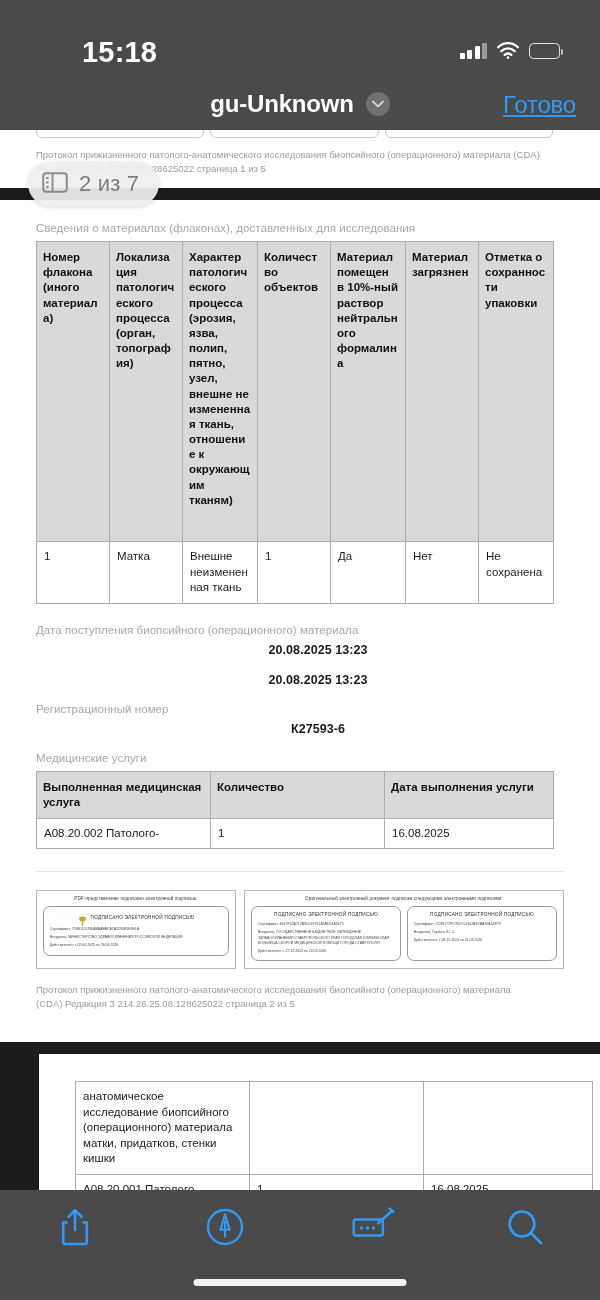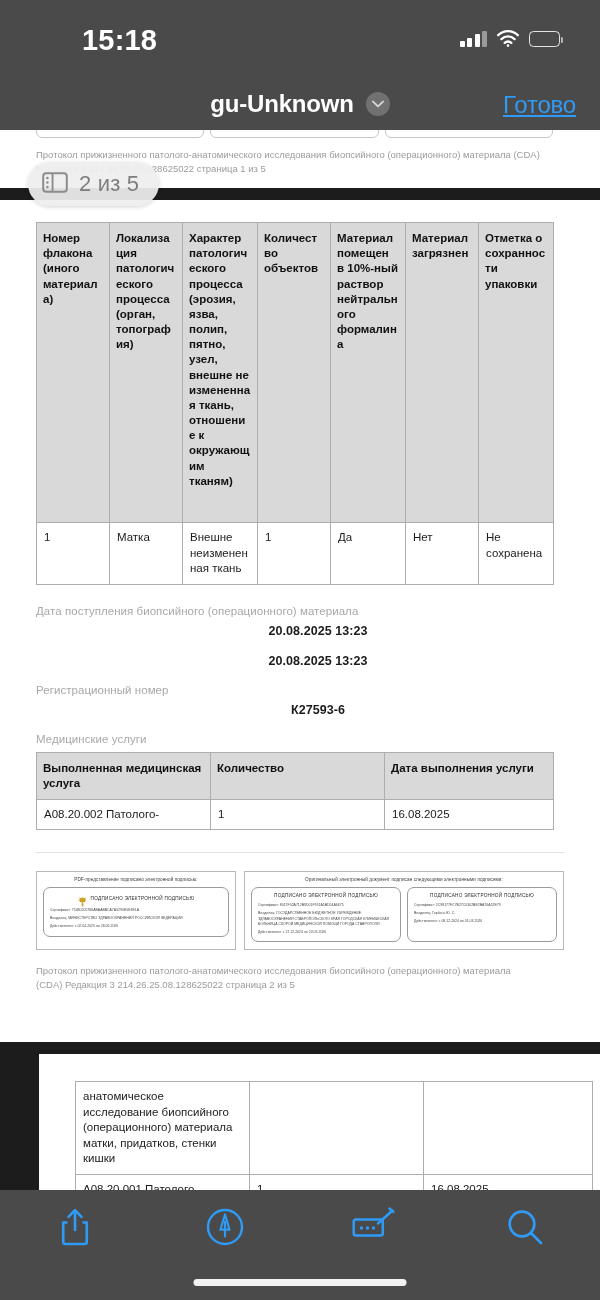--- a/index.html
+++ b/index.html
@@ -17,21 +17,21 @@
     position: relative;
     width: 600px;
     height: 1300px;
     background: #4a4a4a;
     overflow: hidden;
   }
 
   
   .status-bar {
     position: absolute;
-    top: 0; left: 0;
+    top: 12px; left: 0;
     width: 600px; height: 78px;
     background: #4a4a4a;
   }
   .status-time {
     position: absolute;
     left: 82px; top: 24px;
     font-size: 29px;
     font-weight: 600;
     color: #ffffff;
     letter-spacing: 0.2px;
@@ -376,20 +376,21 @@
           <div></div>
           <div></div>
       </div>
       <div class="prev-footer">Протокол прижизненного патолого-анатомического исследования биопсийного (операционного) материала (CDA) Редакция 3 214.26.25.08.128625022 страница 1 из 5</div>
     </div>
 
     <div class="page-gap"></div>
 
     <div class="pdf-page page-2">
 
+      <div class="field-label">Сведения о материалах (флаконах), доставленных для исследования</div>
 
       <table class="doc-table vials-table">
         <thead>
           <tr>
             <th style="width:73px">Номер флакона (иного материала)</th>
             <th style="width:73px">Локализация патологического процесса (орган, топография)</th>
             <th style="width:75px">Характер патологического процесса (эрозия, язва, полип, пятно, узел, внешне не измененная ткань, отношение к окружающим тканям)</th>
             <th style="width:73px">Количество объектов</th>
             <th style="width:75px">Материал помещен в 10%-ный раствор нейтрального формалина</th>
             <th style="width:73px">Материал загрязнен</th>
@@ -512,21 +513,21 @@
   <div class="page-badge">
     <span>
       <svg width="26" height="21" viewBox="0 0 26 21" fill="none">
         <rect x="1.2" y="1.2" width="23.6" height="18.6" rx="3" stroke="#8c8c8c" stroke-width="2"></rect>
         <rect x="9.6" y="1.2" width="1.9" height="18.6" fill="#8c8c8c"></rect>
         <circle cx="5.4" cy="6.0" r="1.3" fill="#8c8c8c"></circle>
         <circle cx="5.4" cy="10.5" r="1.3" fill="#8c8c8c"></circle>
         <circle cx="5.4" cy="15.0" r="1.3" fill="#8c8c8c"></circle>
       </svg>
     </span>
-    <span class="page-badge-text">2 из 5</span>
+    <span class="page-badge-text">2 из 7</span>
   </div>
 
   <div class="toolbar">
     <div class="toolbar-items">
 
       <div class="tb-btn">
         <span>
           <svg width="34" height="40" viewBox="0 0 34 40" fill="none">
             <path d="M17 3.5V23" stroke="#2f9bf7" stroke-width="2.6" stroke-linecap="round"></path>
             <path d="M10.5 9.8L17 3.2l6.5 6.6" stroke="#2f9bf7" stroke-width="2.6" stroke-linecap="round" stroke-linejoin="round"></path>

